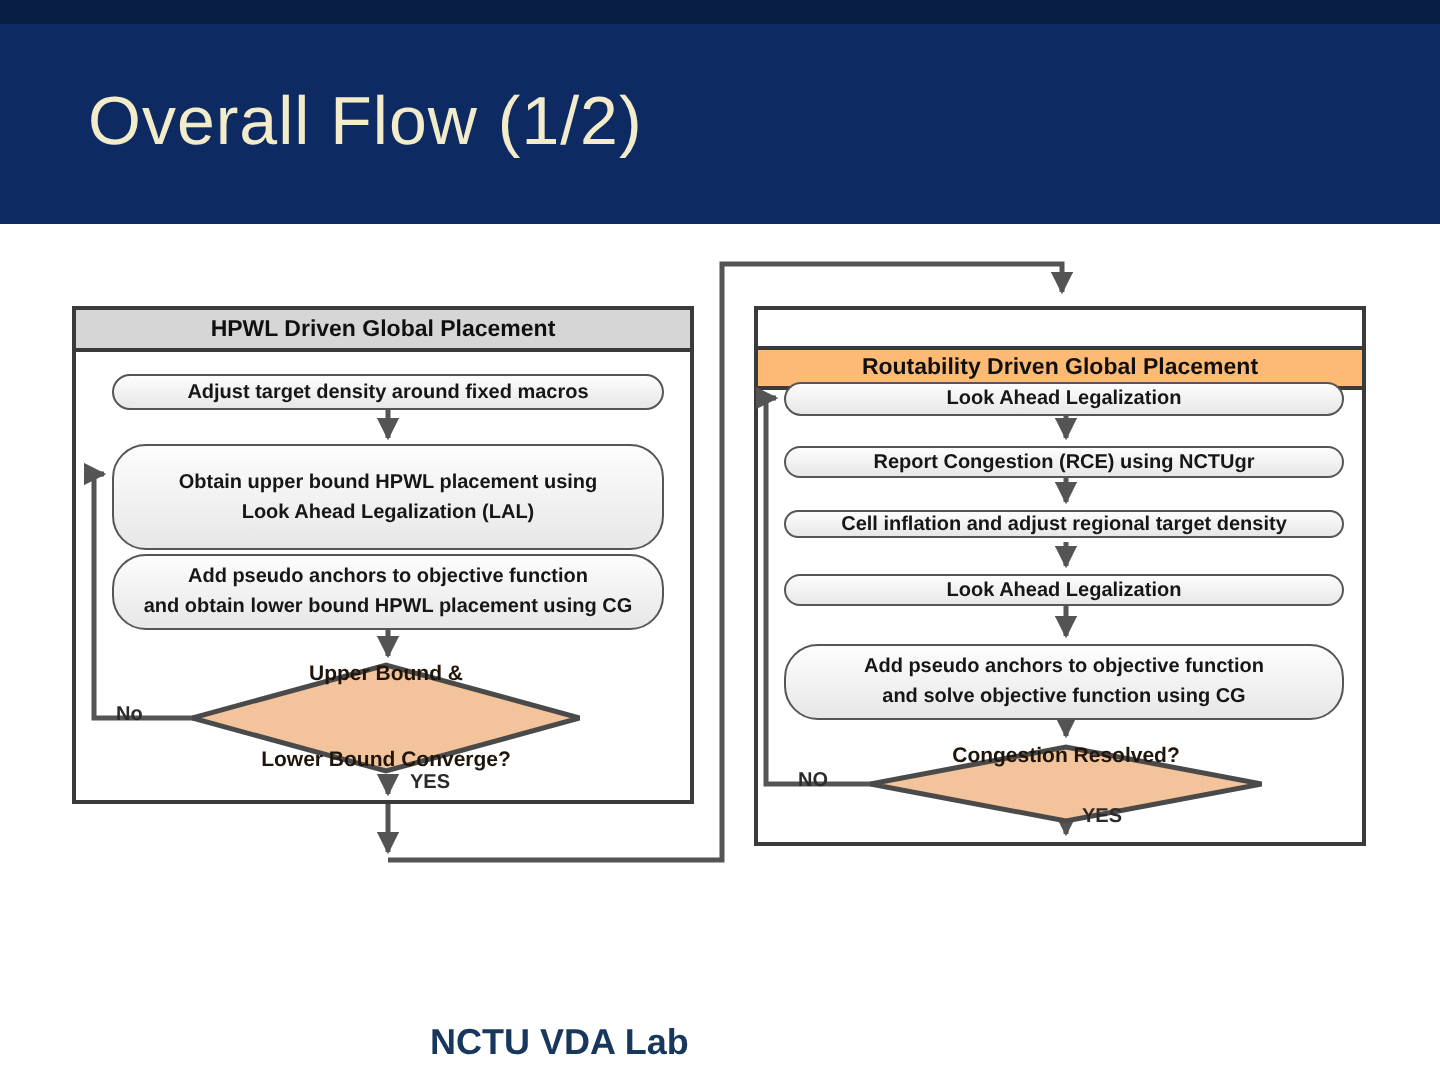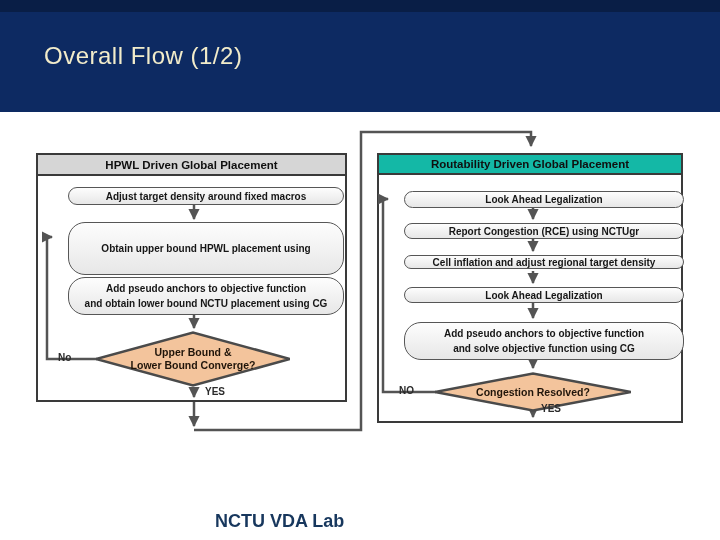--- a/index.html
+++ b/index.html
@@ -4,46 +4,46 @@
 <style>
   * { margin:0; padding:0; box-sizing:border-box; }
   html,body { width:720px; height:540px; }
   body { font-family:"Liberation Sans", sans-serif; background:#ffffff; }
 
   .slide { position:relative; width:720px; height:540px; background:#ffffff; overflow:hidden; }
 
   
   .title-band { position:absolute; left:0; top:0; width:720px; height:112px; }
   .band-shadow { position:absolute; left:0; top:0; width:720px; height:12px; background:rgba(0,0,0,0.28); }
-  .slide-title { position:absolute; left:44px; top:42px; font-size:24px; font-weight:400; letter-spacing:0.5px; }
+  .slide-title { position:absolute; left:44px; top:42px; font-size:34px; font-weight:400; letter-spacing:0.5px; }
 
   
   .container { position:absolute; background:#ffffff; border:2.5px solid #3a3a3a; z-index:1; }
   .chart-header { position:absolute; border:2.5px solid #3a3a3a; z-index:2;
                   display:flex; align-items:center; justify-content:center;
                   font-size:11.5px; font-weight:bold; color:#101010; }
   .left-container  { left:36px;  top:153px; width:311px; height:249px; }
   .left-header     { left:36px;  top:153px; width:311px; height:23px; }
   .right-container { left:377px; top:153px; width:306px; height:270px; }
   .right-header    { left:377px; top:153px; width:306px; height:22px; }
 
   
   .pbox { position:absolute; z-index:10;
           background:linear-gradient(#fdfdfd, #e7e7e7);
           border:1.5px solid #565656;
           display:flex; flex-direction:column; align-items:center; justify-content:center;
-          font-size:10px; font-weight:bold; color:#161616; line-height:15px;margin-left:12px; }
+          font-size:10px; font-weight:bold; color:#161616; line-height:15px; }
   .r9  { border-radius:10px; }
   .r16 { border-radius:17px; }
 
   
   .diamond { position:absolute; z-index:10; }
   .diamond svg { position:absolute; left:0; top:0; width:100%; height:100%; }
   .diamond-text { position:absolute; left:0; top:0; width:100%; height:100%;
-                  display:flex; flex-direction:column; align-items:center; justify-content:center;
+                  display:flex; flex-direction:column; align-items:center; justify-content:space-between;
                   font-size:10.5px; font-weight:bold; color:#20150a; text-align:center; line-height:13px; }
 
   
   .branch-label { position:absolute; z-index:11; font-size:10px; font-weight:bold; color:#2b2b2b; }
 
   
   .connectors { position:absolute; left:0; top:0; width:720px; height:540px; z-index:5; pointer-events:none; }
   .connectors line, .connectors polyline { stroke:currentColor; stroke-width:2.5; fill:none; }
 
   .footer { position:absolute; left:215px; top:511px; font-size:18px; font-weight:bold; }
@@ -89,42 +89,43 @@
 
   <div class="container left-container"></div>
   <div class="chart-header left-header" style="background-color: rgb(214, 214, 214);">HPWL Driven Global Placement</div>
 
   <div class="pbox r9" style="left:56px; top:187px; width:276px; height:18px;">
     <div>Adjust target density around fixed macros</div>
   </div>
 
   <div class="pbox r16" style="left:56px; top:222px; width:276px; height:53px;">
     <div>Obtain upper bound HPWL placement using</div>
+    <div>Look Ahead Legalization (LAL)</div>
   </div>
 
   <div class="pbox r16" style="left:56px; top:277px; width:276px; height:38px;">
     <div>Add pseudo anchors to objective function</div>
-    <div>and obtain lower bound NCTU placement using CG</div>
+    <div>and obtain lower bound HPWL placement using CG</div>
   </div>
 
   <div class="diamond" style="left:96px; top:331px; width:194px; height:56px;">
     <svg viewBox="0 0 194 56" preserveAspectRatio="none">
       <polygon points="0,28 97,1.5 194,28 97,54.5" stroke="#4a4a4a" stroke-width="2.5" style="fill: rgb(243, 196, 156);"></polygon>
     </svg>
     <div class="diamond-text">
       <div>Upper Bound &amp;</div>
       <div>Lower Bound Converge?</div>
     </div>
   </div>
 
   <div class="branch-label" style="left:58px; top:352px;">No</div>
   <div class="branch-label" style="left:205px; top:386px;">YES</div>
 
   <div class="container right-container"></div>
-  <div class="chart-header right-header" style="background-color: #14b8a6;">Routability Driven Global Placement</div>
+  <div class="chart-header right-header" style="background-color: #fdba74; margin-top: 20px;">Routability Driven Global Placement</div>
 
   <div class="pbox r9" style="left:392px; top:191px; width:280px; height:17px;">
     <div>Look Ahead Legalization</div>
   </div>
 
   <div class="pbox r9" style="left:392px; top:223px; width:280px; height:16px;">
     <div>Report Congestion (RCE) using NCTUgr</div>
   </div>
 
   <div class="pbox r9" style="left:392px; top:255px; width:280px; height:14px;">

